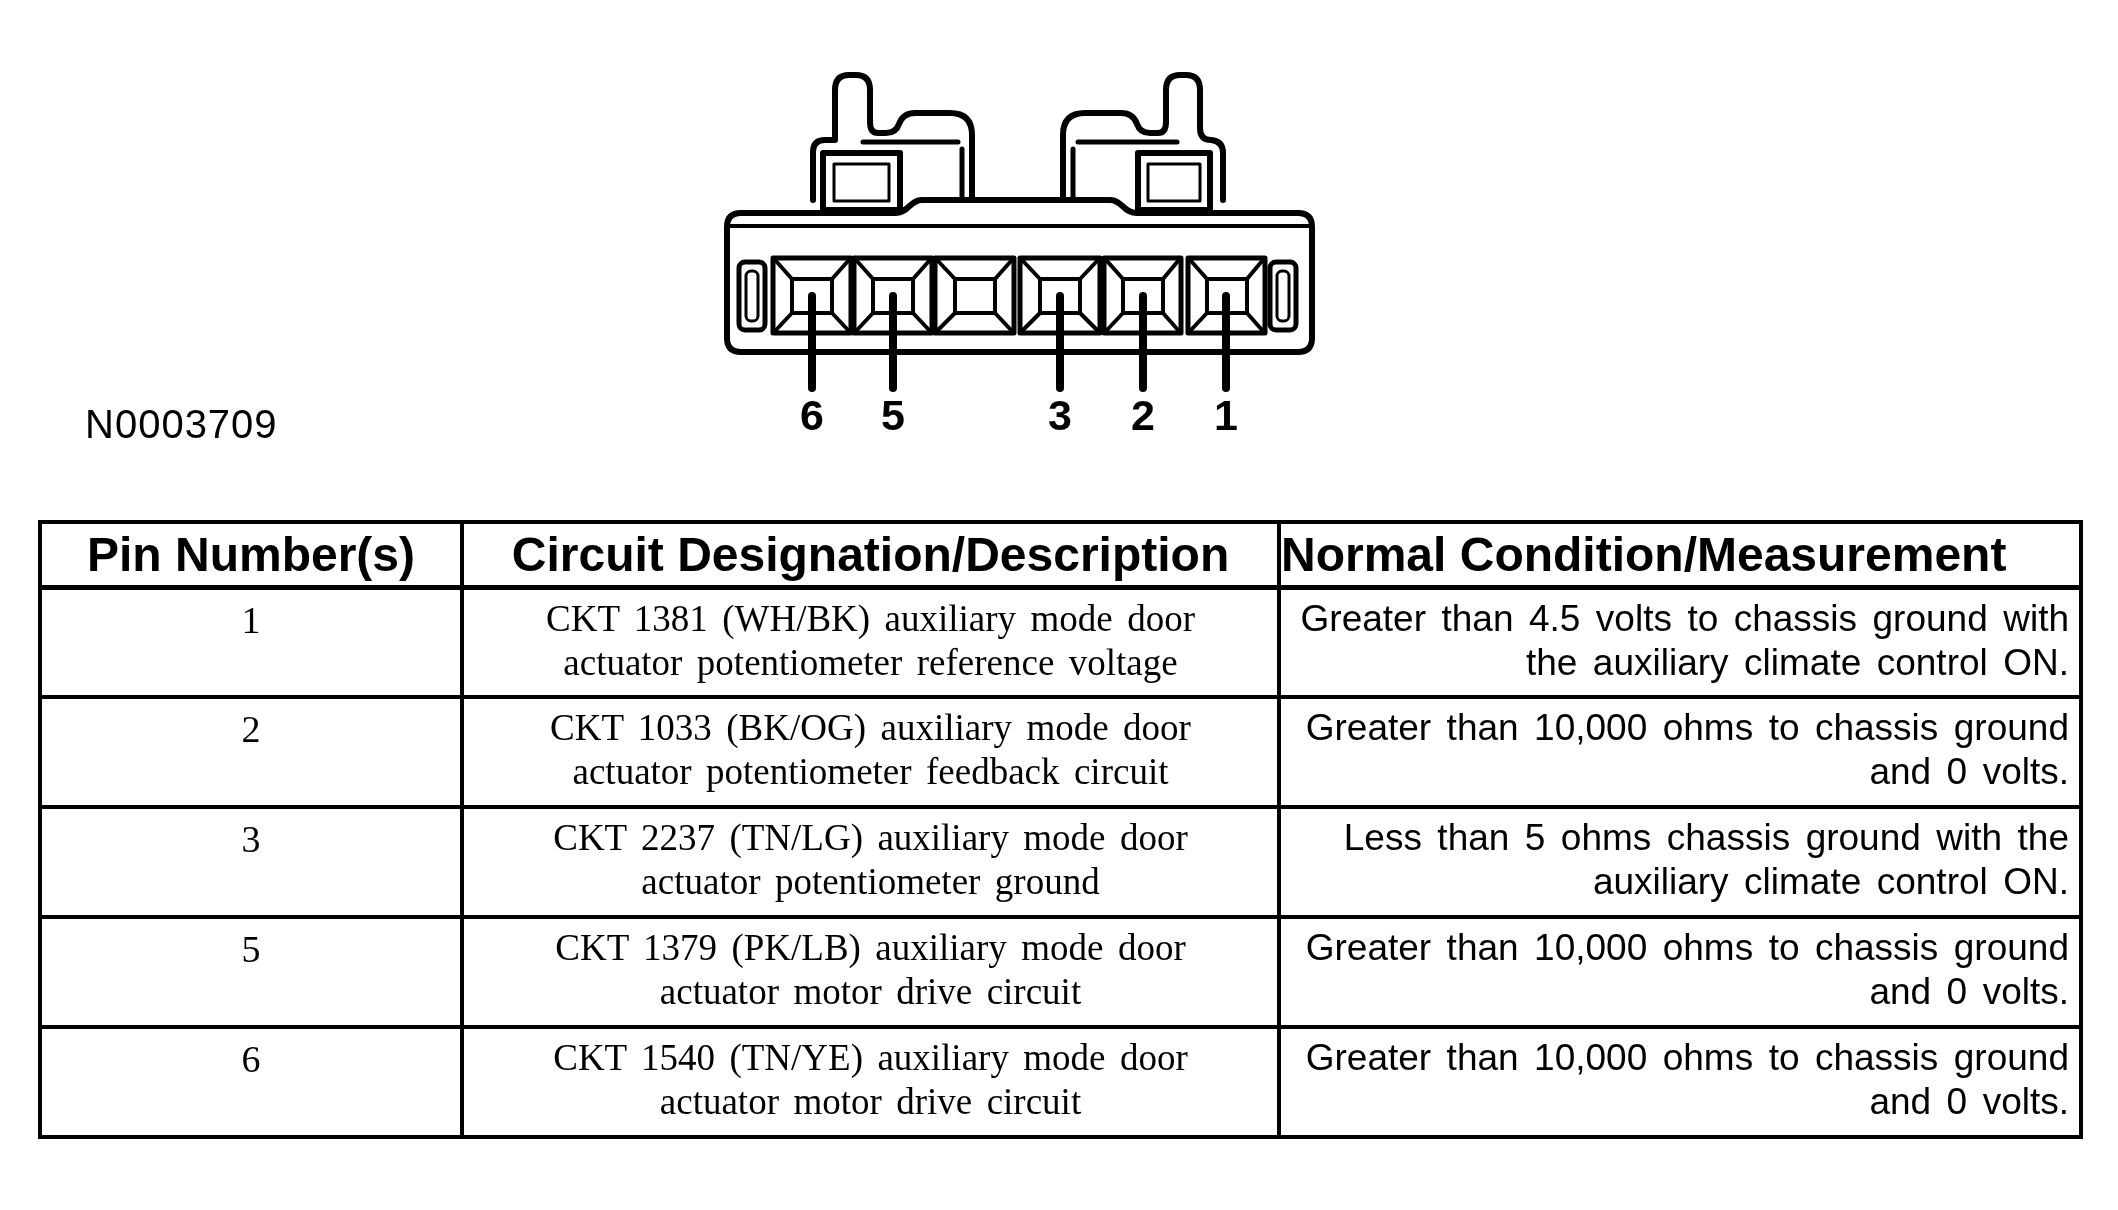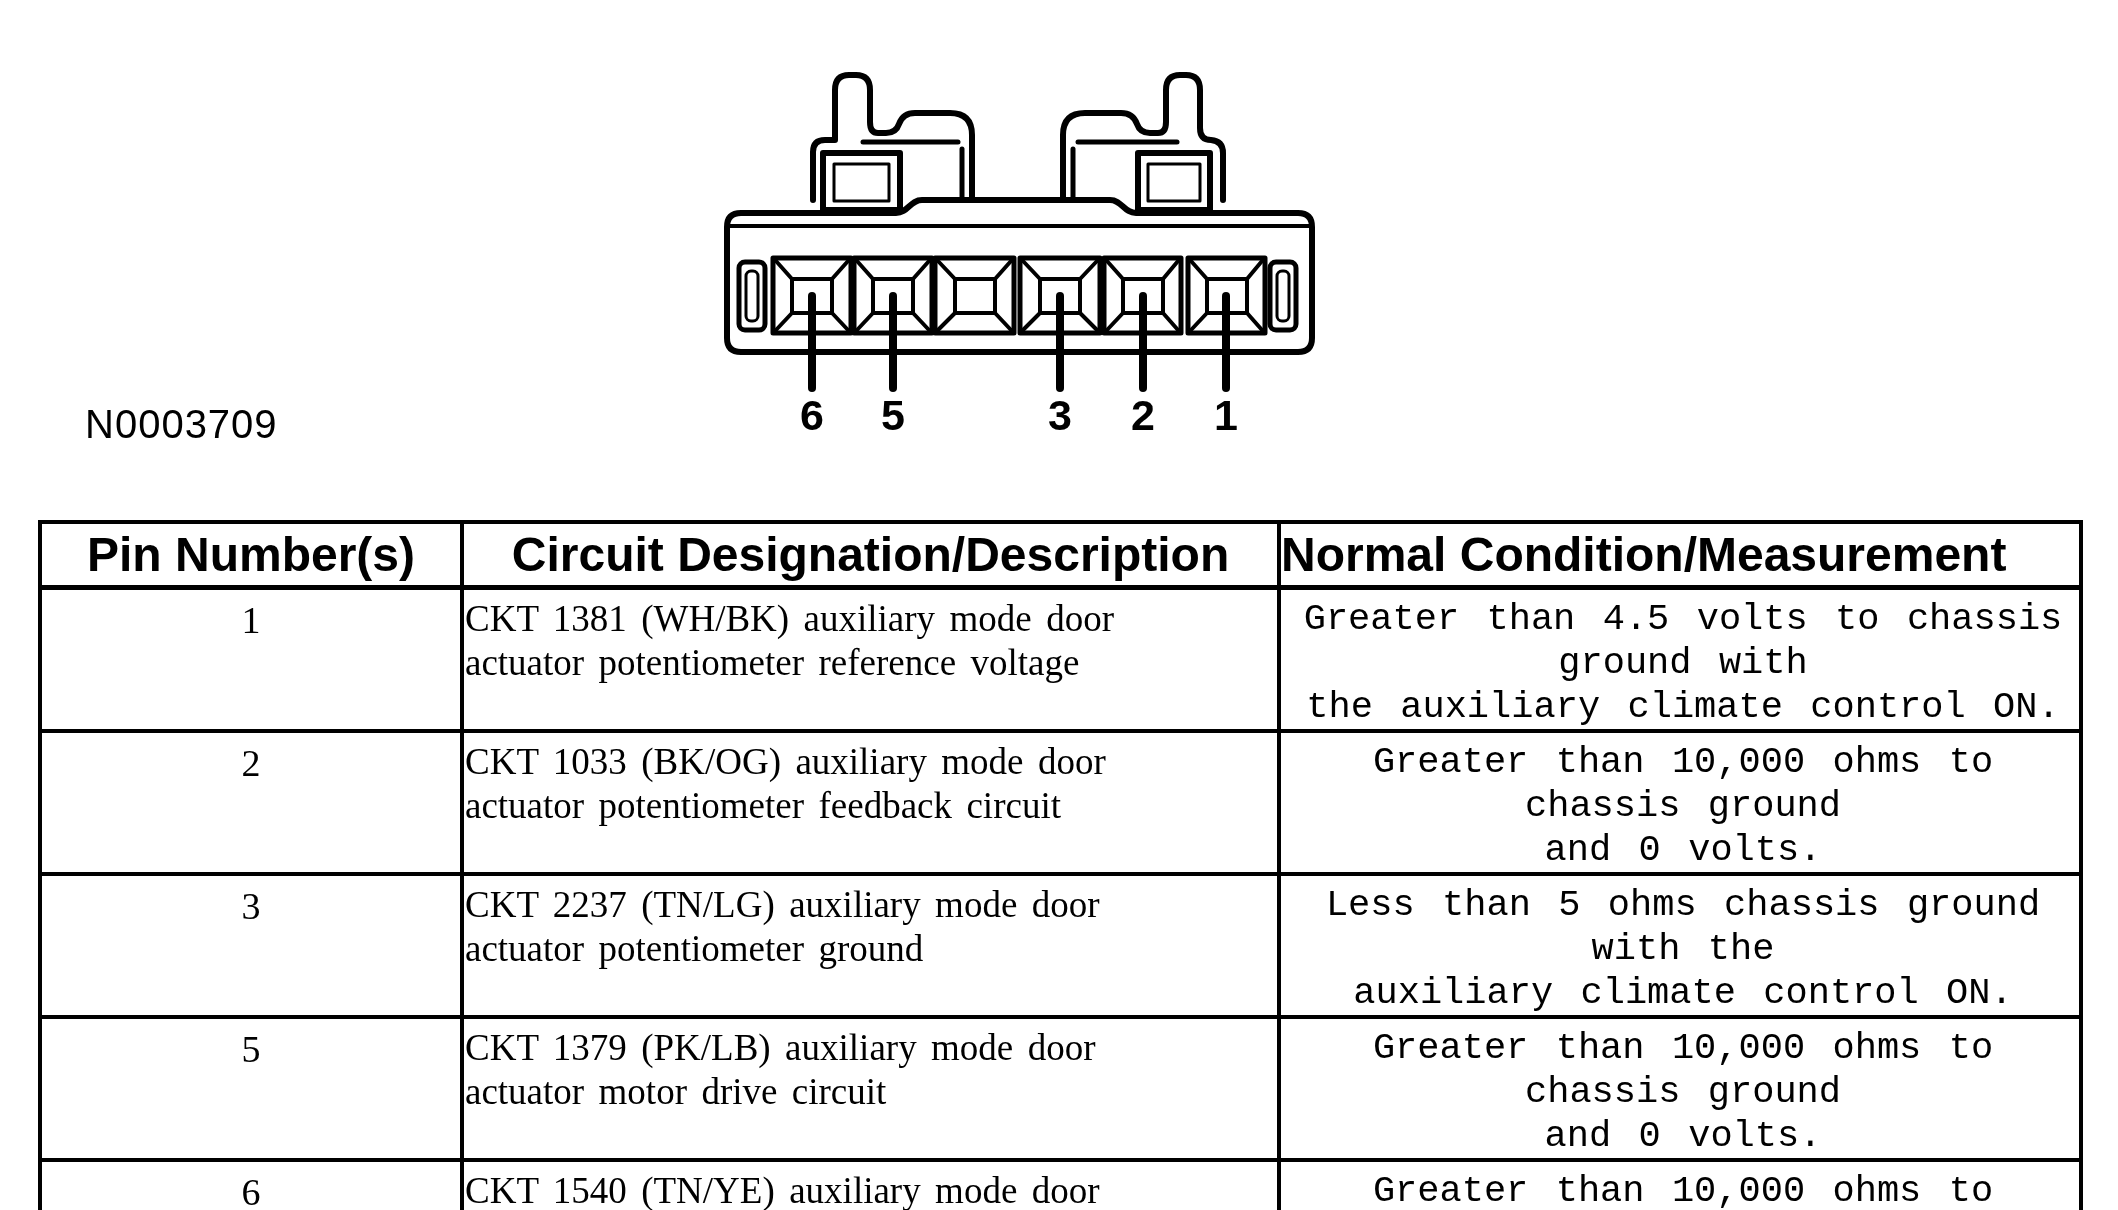--- a/index.html
+++ b/index.html
@@ -43,31 +43,31 @@
   th.h-pin, th.h-circuit{text-align:center;}
   th.h-cond{text-align:left;padding-left:16px;margin-left:42px;}
   table.pin-table tr.row td{height:110px;vertical-align:top;}
   td.c-pin{
     text-align:center;
     font-family:"Liberation Serif", serif;
     font-size:38px;
     padding-top:8px;
   }
   td.c-circuit{
-    text-align:left;
+    text-align:center;
     font-family:"Liberation Serif", serif;
     font-size:37px;
     line-height:44px;
     padding-top:7px;
     white-space:pre-line;
     word-spacing:0.14em;
   }
   td.c-cond{
-    text-align:center;
-    font-family:Liberation Mono, monospace;
+    text-align:right;
+    font-family:Liberation Sans, sans-serif;
     font-size:37px;
     line-height:44px;
     padding:7px 10px 0 16px;
     white-space:pre-line;
     word-spacing:0.14em;
   }
   svg .ln{stroke:#000;fill:none;stroke-linecap:round;stroke-linejoin:round;}
   svg text.pin-num{
     font-family:"Liberation Sans", sans-serif;
     font-weight:bold;font-size:43px;fill:#000;

